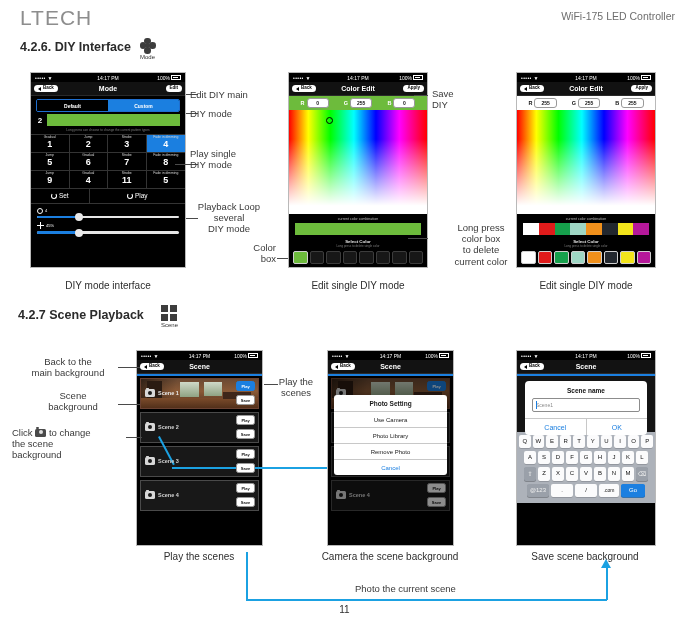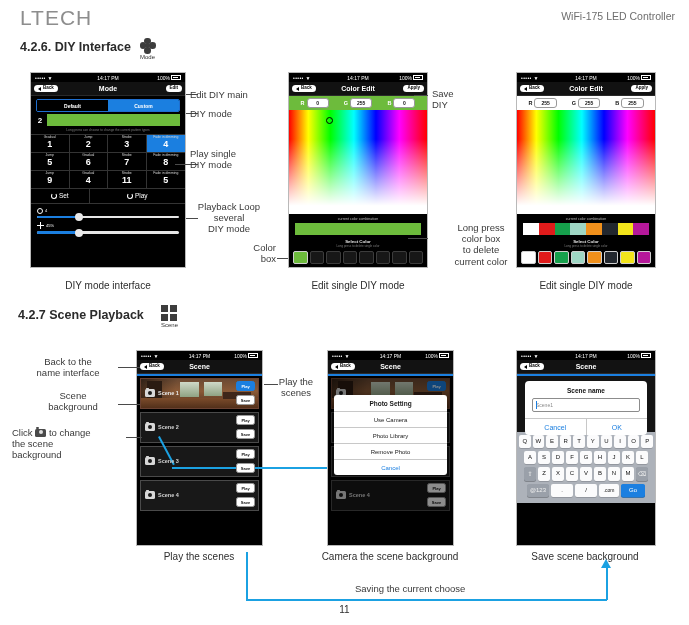--- a/index.html
+++ b/index.html
@@ -571,21 +571,21 @@
         </div>
       <div class="scene-btns">
         <div class="s-btn">Play</div>
         <div class="s-btn">Save</div>
       </div>
     </div>
   </div>
 </div>
 
 <div class="abs anno c" style="left:18px; top:356px; width:100px; white-space:pre-line;">Back to the
-name interface</div>
+main background</div>
 <div class="abs lead" style="left:118px; top:367px; width:24px;"></div>
 <div class="abs anno c" style="left:28px; top:390px; width:90px; white-space:pre-line;">Scene
 background</div>
 <div class="abs lead" style="left:118px; top:404px; width:22px;"></div>
 <div class="abs anno" style="left:12px; top:427px; width:122px;">
   <span>Click</span>
   <span class="cam-inline"></span>
   <span style="white-space:pre-line;">to change
 the scene
 background</span>
@@ -721,15 +721,15 @@
 </div>
 
 <div class="abs cap" style="left:124px; top:551px; width:150px;">Play the scenes</div>
 <div class="abs cap" style="left:295px; top:551px; width:190px;">Camera the scene background</div>
 <div class="abs cap" style="left:505px; top:551px; width:160px;">Save scene background</div>
 
 <div class="blue-line" style="left:246px; top:552px; width:1.5px; height:48px;"></div>
 <div class="blue-line" style="left:246px; top:599px; width:361px; height:1.5px;"></div>
 <div class="blue-line" style="left:606px; top:568px; width:1.5px; height:32px;"></div>
 <div class="abs" style="left:601px; top:559px; width:0; height:0; border-left:5px solid transparent; border-right:5px solid transparent; border-bottom:9px solid #1ba1e2;"></div>
-<div class="abs anno" style="left:355px; top:583px;">Saving the current choose</div>
+<div class="abs anno" style="left:355px; top:583px;">Photo the current scene</div>
 
 <div class="abs pagenum" style="left:0; top:604px; width:689px; text-align:center;">11</div>
 
 </body></html>

